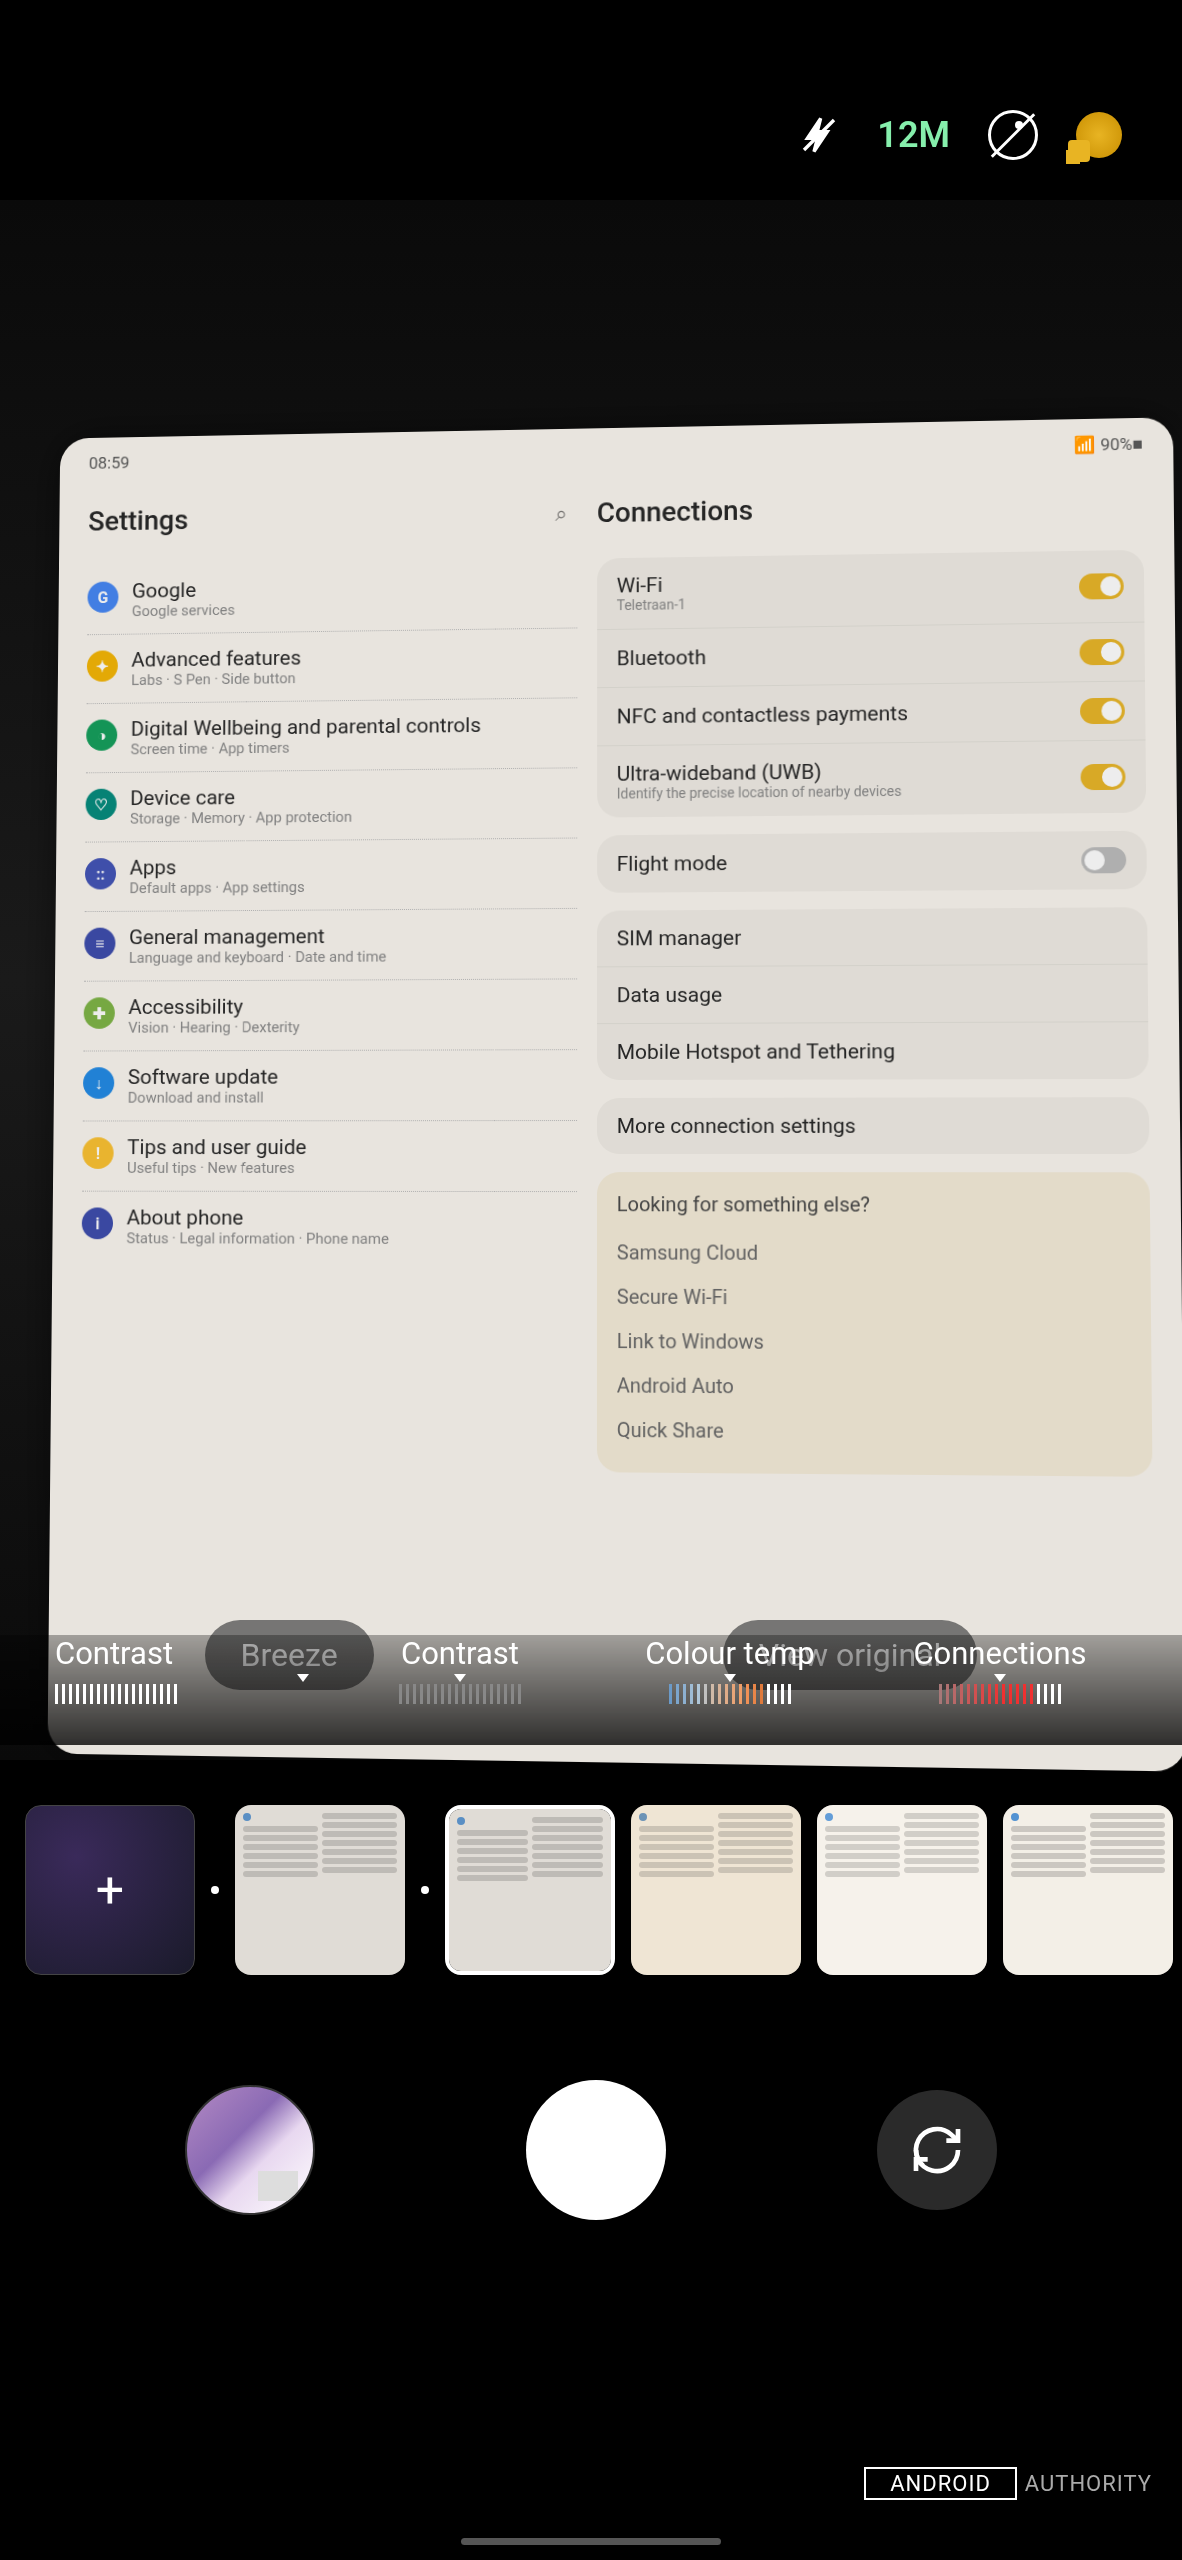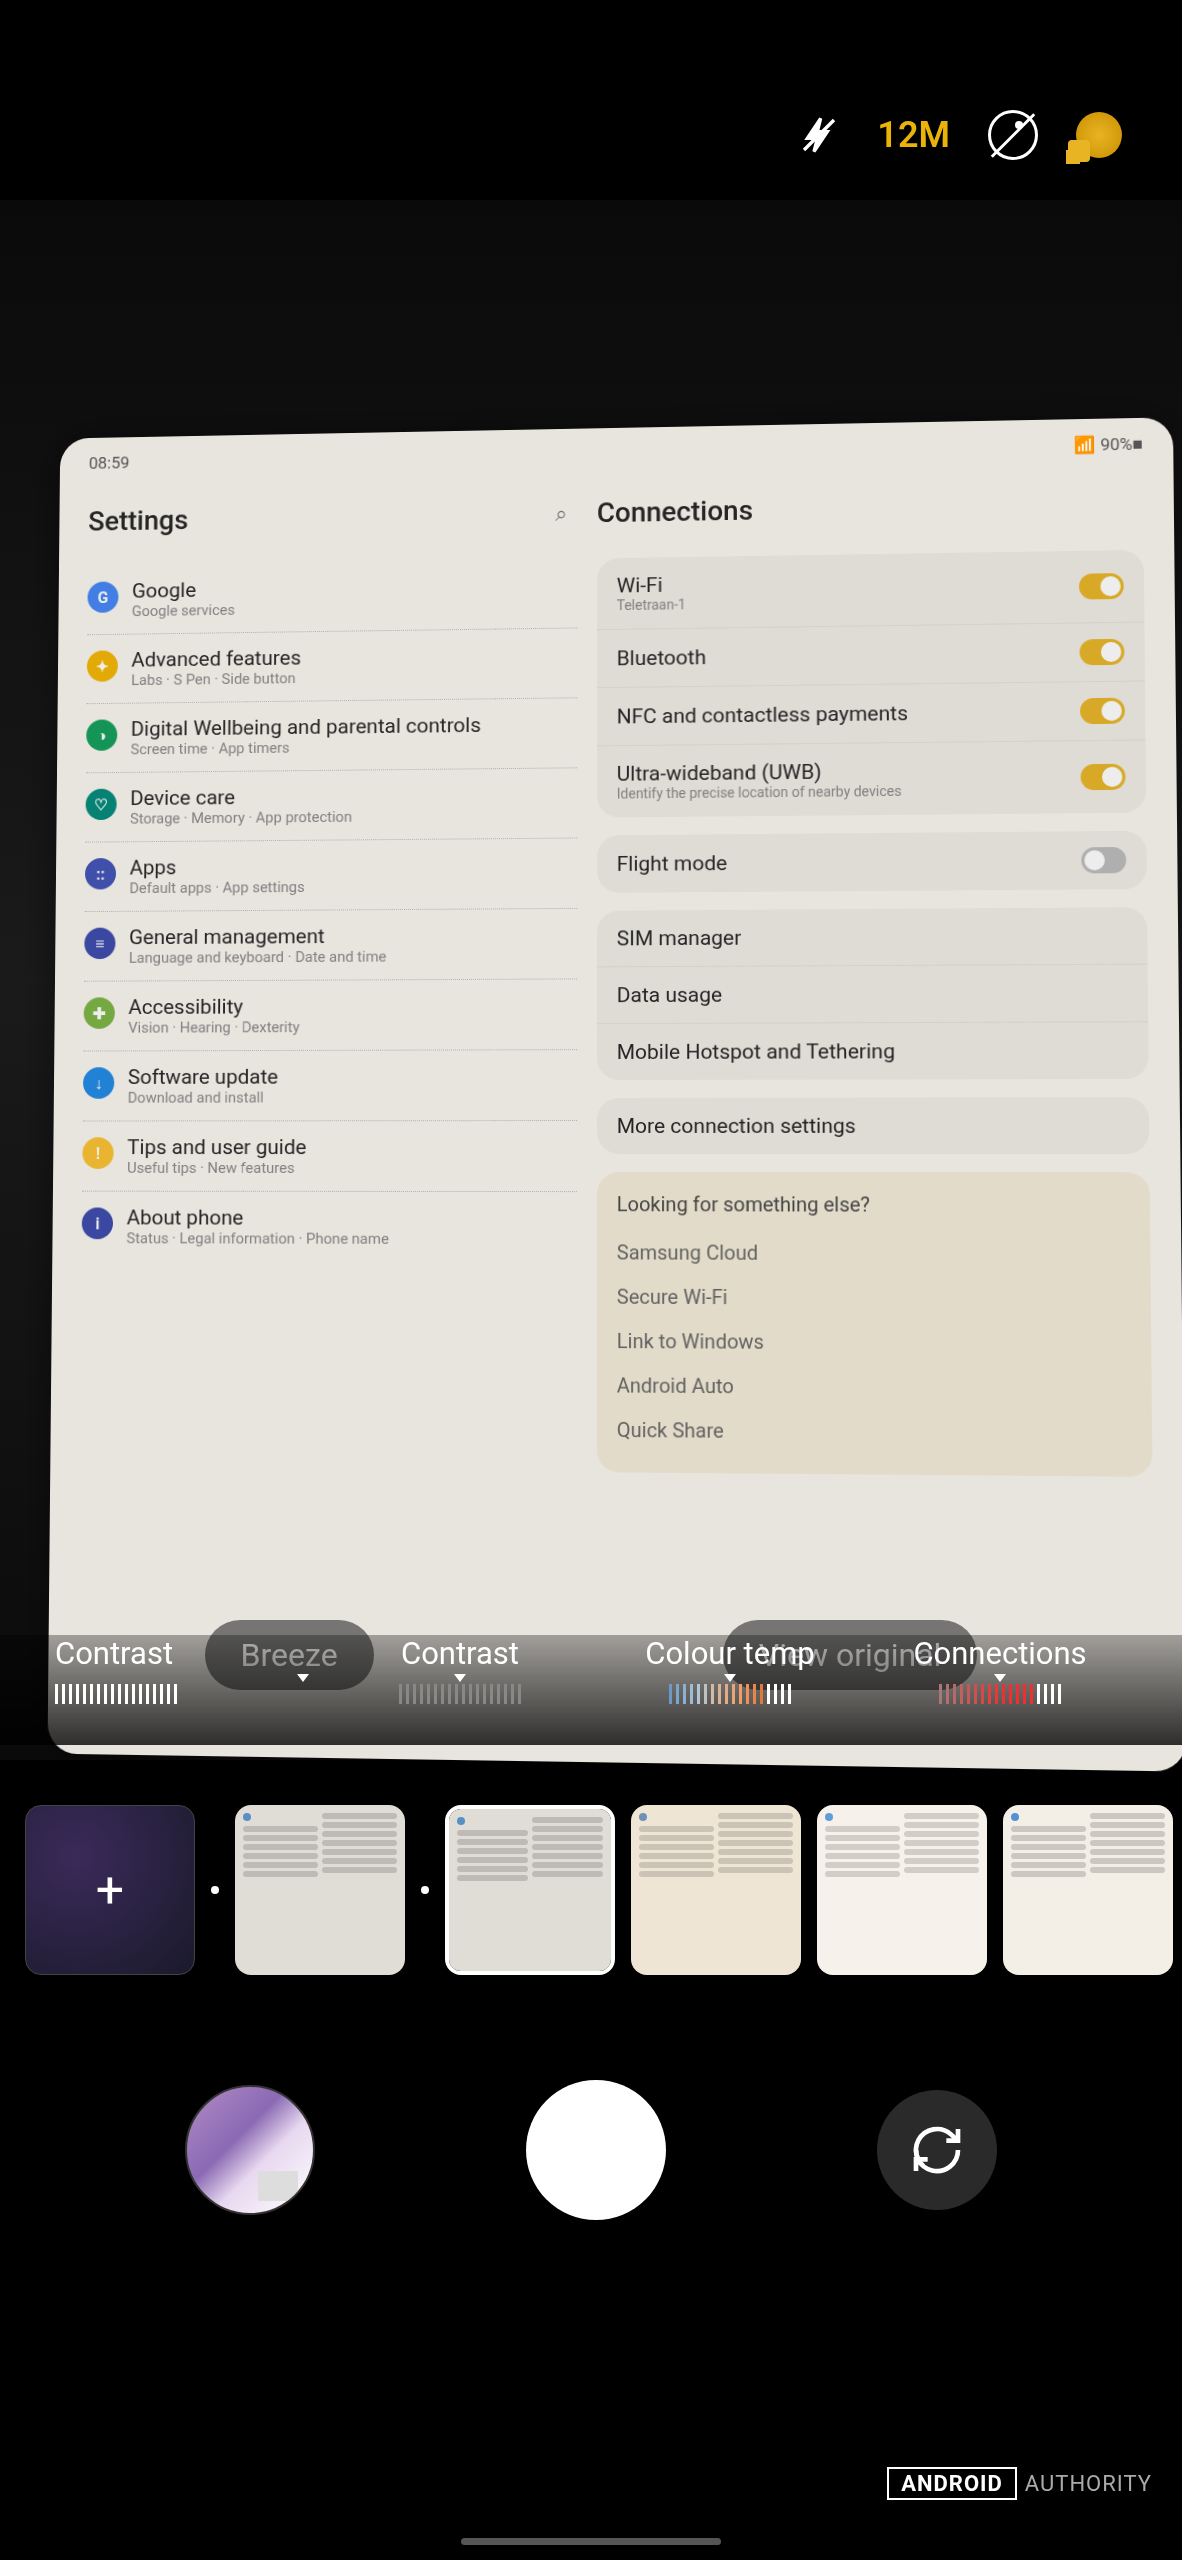--- a/index.html
+++ b/index.html
@@ -24,21 +24,21 @@
   }
   .top-bar .icon-btn {
     display: flex;
     align-items: center;
     justify-content: center;
     color: #fff;
   }
   .resolution-text {
     font-size: 36px;
     font-weight: 600;
-    color: #eab308;
+    color: #86efac;
   }
   .motion-icon {
     width: 50px;
     height: 50px;
     border: 3px solid #fff;
     border-radius: 50%;
     position: relative;
     display: flex;
     align-items: center;
     justify-content: center;
@@ -408,22 +408,22 @@
     bottom: 60px;
     right: 30px;
     font-size: 22px;
     letter-spacing: 1px;
     display: flex;
     align-items: center;
     gap: 8px;
   }
   .watermark .box {
     border: 2px solid #fff;
-    padding: 2px 12px;
-    font-weight: 700;
+    padding: 2px 24px;
+    font-weight: 400;
   }
   .watermark .plain {
     color: #aaa;
     font-weight: 400;
   }
 
   
   .nav-handle {
     position: absolute;
     bottom: 15px;

